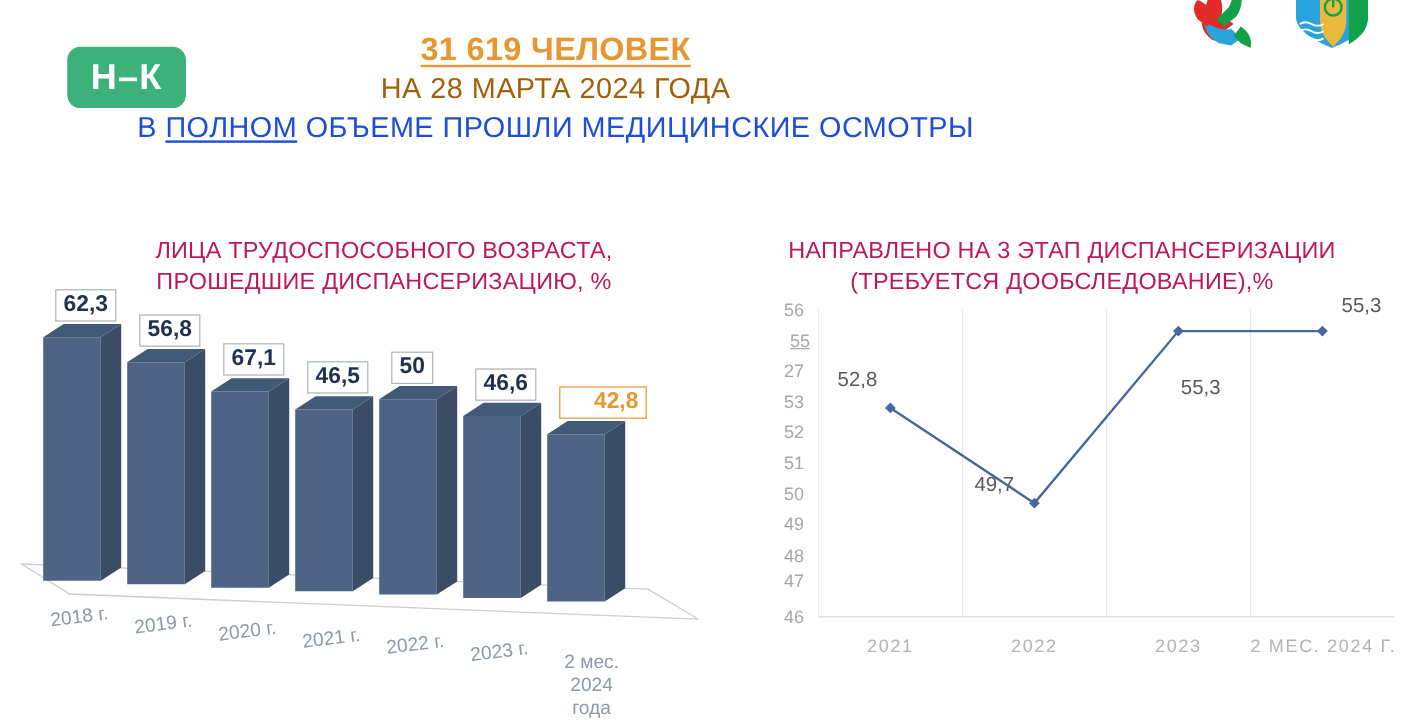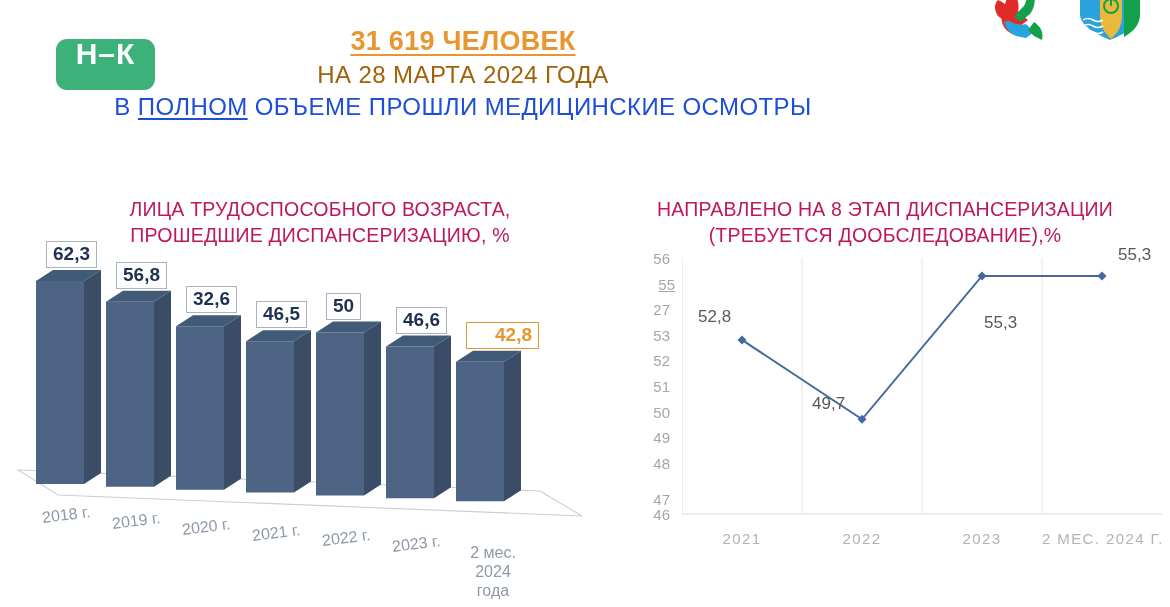--- a/index.html
+++ b/index.html
@@ -19,21 +19,21 @@
   
   #logo-badge {
     position: absolute;
     left: 56px;
     top: 39px;
     width: 99px;
     height: 51px;
     background: #3cb179;
     border-radius: 11px;
     display: flex;
-    align-items: flex-start;
+    align-items: center;
     justify-content: center;
   }
   #logo-badge .logo-text {
     color: #ffffff;
     font-size: 30px;
     font-weight: 700;
     letter-spacing: 1px;
     line-height: 1;
   }
 
@@ -199,21 +199,21 @@
   <div id="headline-sub">
     <span>В </span><span class="u">ПОЛНОМ</span><span> ОБЪЕМЕ ПРОШЛИ МЕДИЦИНСКИЕ ОСМОТРЫ</span>
   </div>
 </div>
 
 <div class="chart-title" id="bar-chart-title">
   <div>ЛИЦА ТРУДОСПОСОБНОГО ВОЗРАСТА,</div>
   <div>ПРОШЕДШИЕ ДИСПАНСЕРИЗАЦИЮ, %</div>
 </div>
 <div class="chart-title" id="line-chart-title">
-  <div>НАПРАВЛЕНО НА 8 ЭТАП ДИСПАНСЕРИЗАЦИИ</div>
+  <div>НАПРАВЛЕНО НА 3 ЭТАП ДИСПАНСЕРИЗАЦИИ</div>
   <div>(ТРЕБУЕТСЯ ДООБСЛЕДОВАНИЕ),%</div>
 </div>
 
 <div id="bar-chart">
   <svg id="bar-svg" width="600" height="300" viewBox="0 0 600 300">
       <polygon points="18,228 540,249 582,274 58,253" fill="#ffffff" stroke="#c9cfd6" stroke-width="1.1"></polygon>
       <polygon points="36,39.079999999999984 84,39.079999999999984 84,242 36,242" fill="#4d6485"></polygon>
       <polygon points="36,39.079999999999984 53,28.079999999999984 101,28.079999999999984 84,39.079999999999984" fill="#415a78"></polygon>
       <polygon points="84,39.079999999999984 101,28.079999999999984 101,231 84,242" fill="#3b4d66"></polygon>
       <polygon points="106,59.86428571428573 154,59.86428571428573 154,244.87 106,244.87" fill="#4d6485"></polygon>
@@ -231,21 +231,21 @@
       <polygon points="386,104.56714285714287 434,104.56714285714287 434,256.35 386,256.35" fill="#4d6485"></polygon>
       <polygon points="386,104.56714285714287 403,93.56714285714287 451,93.56714285714287 434,104.56714285714287" fill="#415a78"></polygon>
       <polygon points="434,104.56714285714287 451,93.56714285714287 451,245.35000000000002 434,256.35" fill="#3b4d66"></polygon>
       <polygon points="456,119.81428571428575 504,119.81428571428575 504,259.22 456,259.22" fill="#4d6485"></polygon>
       <polygon points="456,119.81428571428575 473,108.81428571428575 521,108.81428571428575 504,119.81428571428575" fill="#415a78"></polygon>
       <polygon points="504,119.81428571428575 521,108.81428571428575 521,248.22000000000003 504,259.22" fill="#3b4d66"></polygon>
     </svg>
   <div id="bar-labels">
       <div class="bar-label" style="left: 46px; top: -0.92px;">62,3</div>
       <div class="bar-label" style="left: 116px; top: 19.8643px;">56,8</div>
-      <div class="bar-label" style="left: 186px; top: 44.2314px;">32,6</div>
+      <div class="bar-label" style="left: 186px; top: 44.2314px;">67,1</div>
       <div class="bar-label" style="left: 256px; top: 59.1529px;">46,5</div>
       <div class="bar-label" style="left: 326px; top: 50.6229px;">50</div>
       <div class="bar-label" style="left: 396px; top: 64.5671px;">46,6</div>
       <div class="bar-label highlight" style="left: 466px; top: 79.8143px;">42,8</div>
     </div>
   <div id="bar-cats">
       <div class="cat-label" style="left: 41px; top: 266px;">2018 г.</div>
       <div class="cat-label" style="left: 111px; top: 271.87px;">2019 г.</div>
       <div class="cat-label" style="left: 181px; top: 277.74px;">2020 г.</div>
       <div class="cat-label" style="left: 251px; top: 283.61px;">2021 г.</div>
@@ -259,21 +259,21 @@
   <div id="y-ticks">
       <div class="y-tick" style="top: 1px; left: 14px; width: 36px;">56</div>
       <div class="y-tick" style="top: 26.6px; left: 19px; width: 36px; text-decoration: underline;">55</div>
       <div class="y-tick" style="top: 52.2px; left: 14px; width: 36px;">27</div>
       <div class="y-tick" style="top: 77.8px; left: 14px; width: 36px;">53</div>
       <div class="y-tick" style="top: 103.4px; left: 14px; width: 36px;">52</div>
       <div class="y-tick" style="top: 129px; left: 14px; width: 36px;">51</div>
       <div class="y-tick" style="top: 154.6px; left: 14px; width: 36px;">50</div>
       <div class="y-tick" style="top: 180.2px; left: 14px; width: 36px;">49</div>
       <div class="y-tick" style="top: 205.8px; left: 14px; width: 36px;">48</div>
-      <div class="y-tick" style="top: 242px; left: 14px; width: 36px;">47</div>
+      <div class="y-tick" style="top: 227px; left: 14px; width: 36px;">47</div>
       <div class="y-tick" style="top: 257px; left: 14px; width: 36px;">46</div>
     </div>
   <svg id="line-svg" width="480" height="300" viewBox="0 0 480 300" style="position:absolute;left:62px;top:0;">
       <path d="M0,8 L0,264 L480,264" fill="none" stroke="#dcdcdc" stroke-width="1"></path>
       <line x1="120" y1="8" x2="120" y2="264" stroke="#e6e6e6" stroke-width="1"></line>
       <line x1="240" y1="8" x2="240" y2="264" stroke="#e6e6e6" stroke-width="1"></line>
       <line x1="360" y1="8" x2="360" y2="264" stroke="#e6e6e6" stroke-width="1"></line>
       <polyline points="60,89.92000000000007 180,169.27999999999992 300,25.920000000000073 420,25.920000000000073" fill="none" stroke="#46689f" stroke-width="2"></polyline>
       <polygon points="60,85.42000000000007 64.5,89.92000000000007 60,94.42000000000007 55.5,89.92000000000007" fill="#46689f"></polygon>
       <polygon points="180,164.77999999999992 184.5,169.27999999999992 180,173.77999999999992 175.5,169.27999999999992" fill="#46689f"></polygon>

